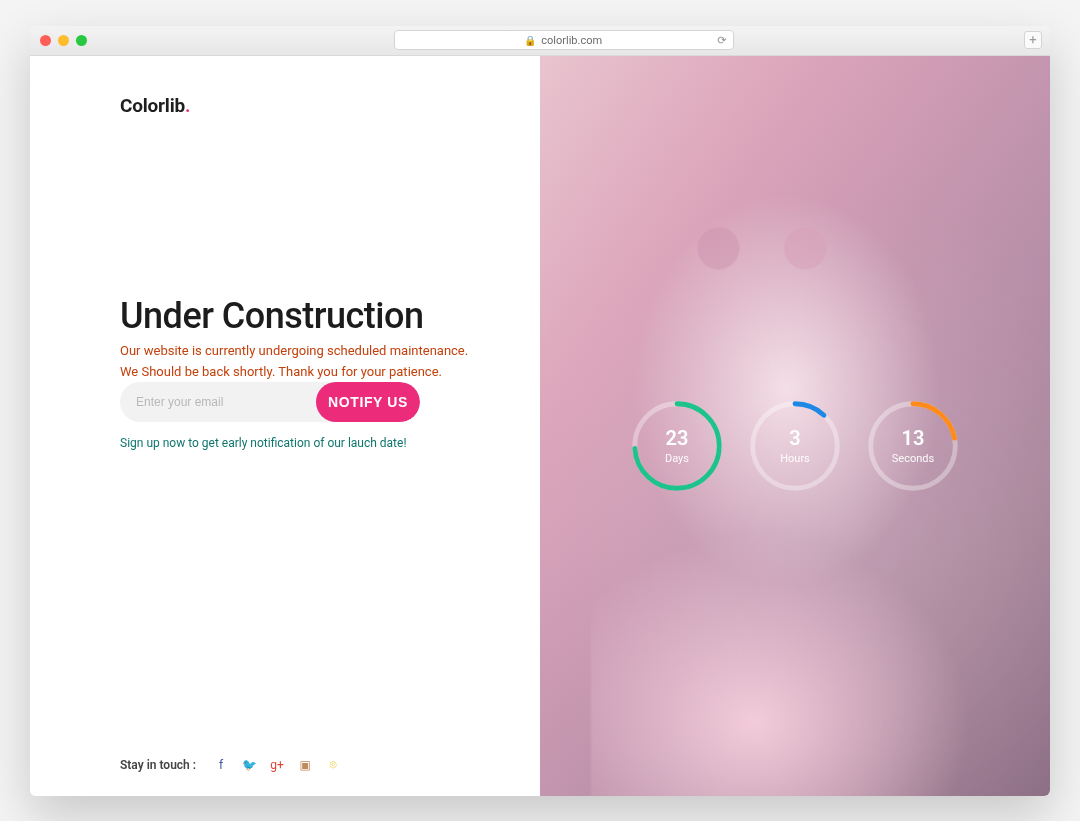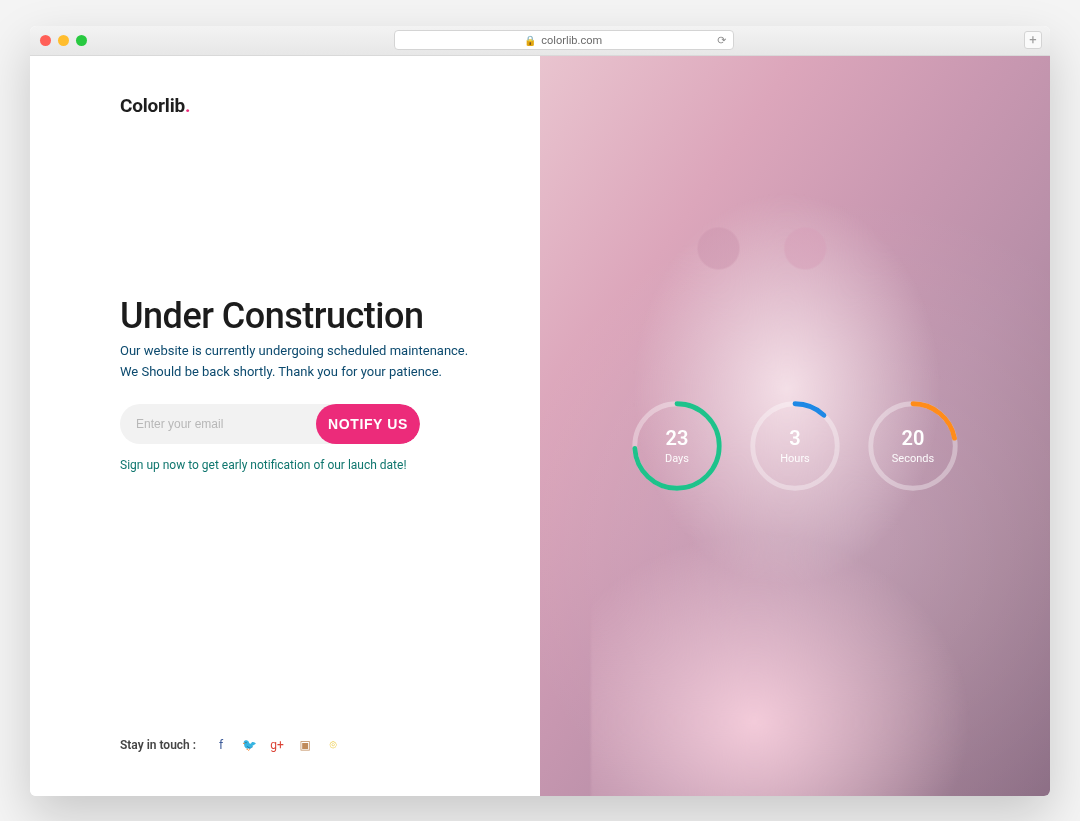--- a/index.html
+++ b/index.html
@@ -97,24 +97,23 @@
   h1 {
     font-size: 36px;
     line-height: 1.08;
     color:#1c1c1c;
     font-weight: 500;
     letter-spacing: -0.5px;
     margin-bottom: 6px;
   }
   .sub {
     font-size: 13px;
-    color:#0c4a6e;
+    color:#c2410c;
     line-height: 1.55;
     max-width: 360px;
-    margin-bottom: 22px;
   }
   .form {
     display: flex;
     width: 300px;
     height: 40px;
     border-radius: 20px;
     background:#f2f2f2;
     overflow: hidden;
     margin-bottom: 14px;
     gap: 8px;
@@ -139,21 +138,21 @@
     letter-spacing: 0.6px;
     border-radius: 20px;
     cursor: pointer;
   }
   .hint {
     font-size: 12px;
     color:#0f766e;
   }
   .social {
     position: absolute;
-    bottom: 44px;
+    bottom: 24px;
     left: 90px;
     display: flex;
     align-items: center;
     gap: 14px;
     font-size: 12px;
     color:#444;
     margin-top:20px;
   }
   .social .lbl { font-weight: 600; color:#444; margin-right: 4px;}
   .social .ico { width:14px; text-align:center; cursor:pointer; }
@@ -287,20 +286,20 @@
             <circle class="prog" cx="50" cy="50" r="44" fill="none" stroke-width="5" stroke="#1e88e5" stroke-dasharray="276.46" stroke-dashoffset="243.28"></circle>
           </svg>
           <div class="num">3</div>
           <div class="unit">Hours</div>
         </div>
         <div class="ring">
           <svg viewBox="0 0 100 100">
             <circle class="track" cx="50" cy="50" r="44" fill="none" stroke-width="5"></circle>
             <circle class="prog" cx="50" cy="50" r="44" fill="none" stroke-width="5" stroke="#ff8c1a" stroke-dasharray="276.46" stroke-dashoffset="215.64"></circle>
           </svg>
-          <div class="num">20</div>
+          <div class="num">13</div>
           <div class="unit">Seconds</div>
         </div>
       </div>
     </div>
 
   </div>
 </div>
 
 </body></html>

